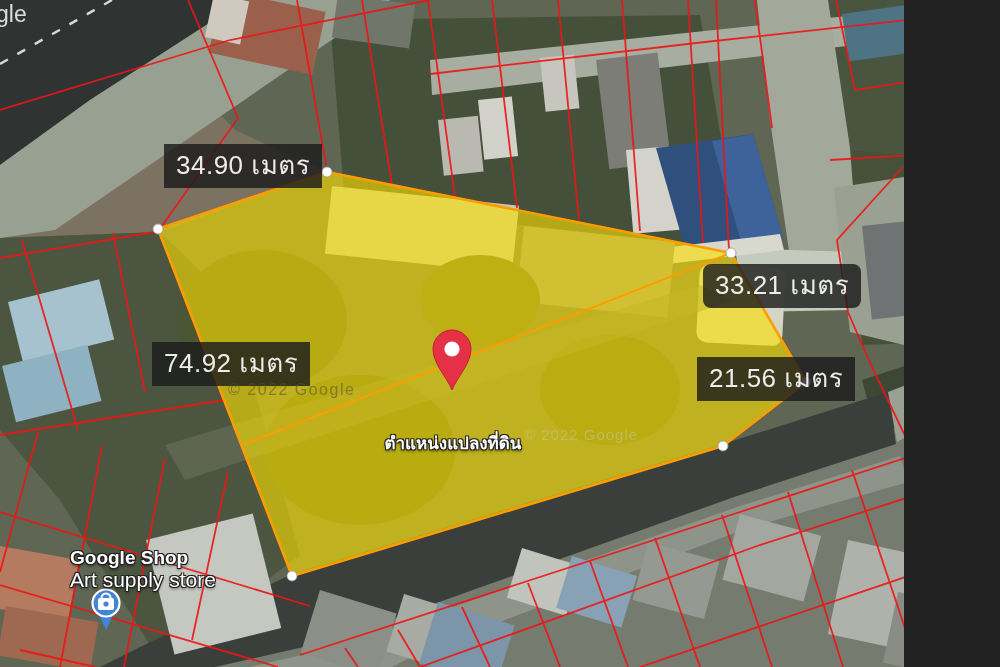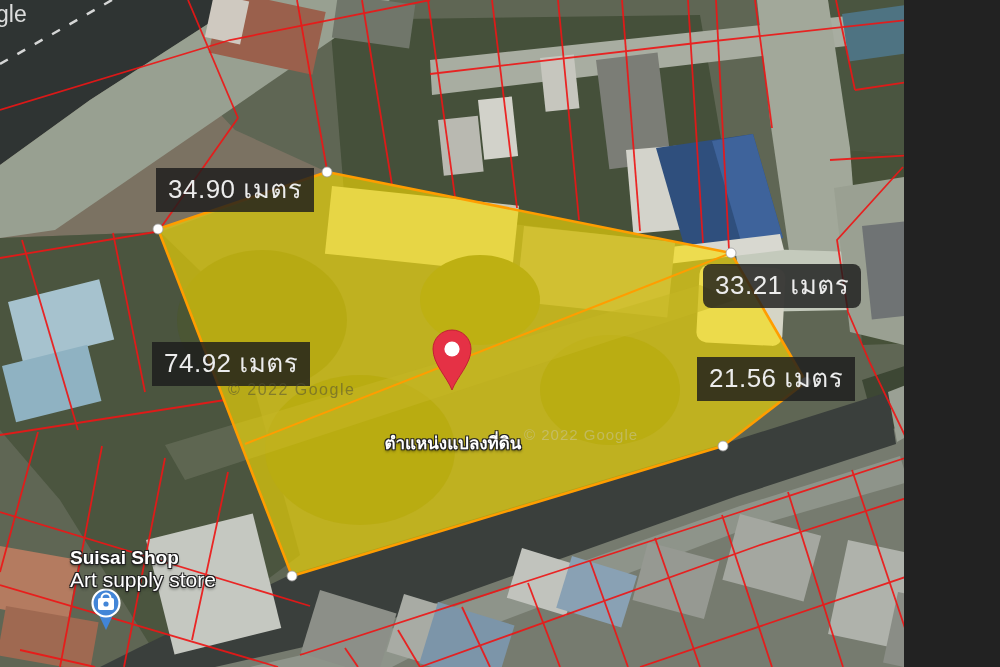--- a/index.html
+++ b/index.html
@@ -14,21 +14,21 @@
   
   #parcel-polygon{stroke-width:2.6;stroke-linejoin:round;}
   #parcel-diagonal{stroke-width:2;}
   #vertex-dots circle{fill:#fff;stroke:#9a9a9a;stroke-width:.8;}
   
   .m-label{
     position:absolute;background:rgba(28,28,28,.82);color:#ececec;
     font-size:26px;line-height:1.45;padding:3px 12px;white-space:nowrap;
     letter-spacing:.5px;
   }
-  #mlabel-0{left:156px;top:144px;margin-top:24px;}
+  #mlabel-0{left:164px;top:144px;}
   #mlabel-1{left:455px;top:153px;}
   #mlabel-2{left:703px;top:264px;border-radius:8px;}
   #mlabel-3{left:152px;top:342px;}
   #mlabel-4{left:697px;top:357px;}
   #mlabel-5{left:430px;top:446px;}
   .outlined{
     color:#fff;
     text-shadow:-1px -1px 0 #222,1px -1px 0 #222,-1px 1px 0 #222,1px 1px 0 #222,0 2px 3px rgba(0,0,0,.65);
   }
   #pin-caption{
@@ -217,18 +217,18 @@
 
   <div id="google-partial">gle</div>
 
   <div class="m-label" id="mlabel-0">34.90 เมตร</div>
   <div class="m-label" id="mlabel-2">33.21 เมตร</div>
   <div class="m-label" id="mlabel-3">74.92 เมตร</div>
   <div class="m-label" id="mlabel-4">21.56 เมตร</div>
 
   <div id="pin-caption" class="outlined">ตำแหน่งแปลงที่ดิน</div>
 
-  <div id="poi-name" class="outlined">Suisai Shop</div>
+  <div id="poi-name" class="outlined">Google Shop</div>
   <div id="poi-type" class="outlined">Art supply store</div>
 
   <div class="wm" id="wm-0">© 2022 Google</div>
   <div class="wm" id="wm-1">© 2022 Google</div>
 </div>
 
 </body></html>

